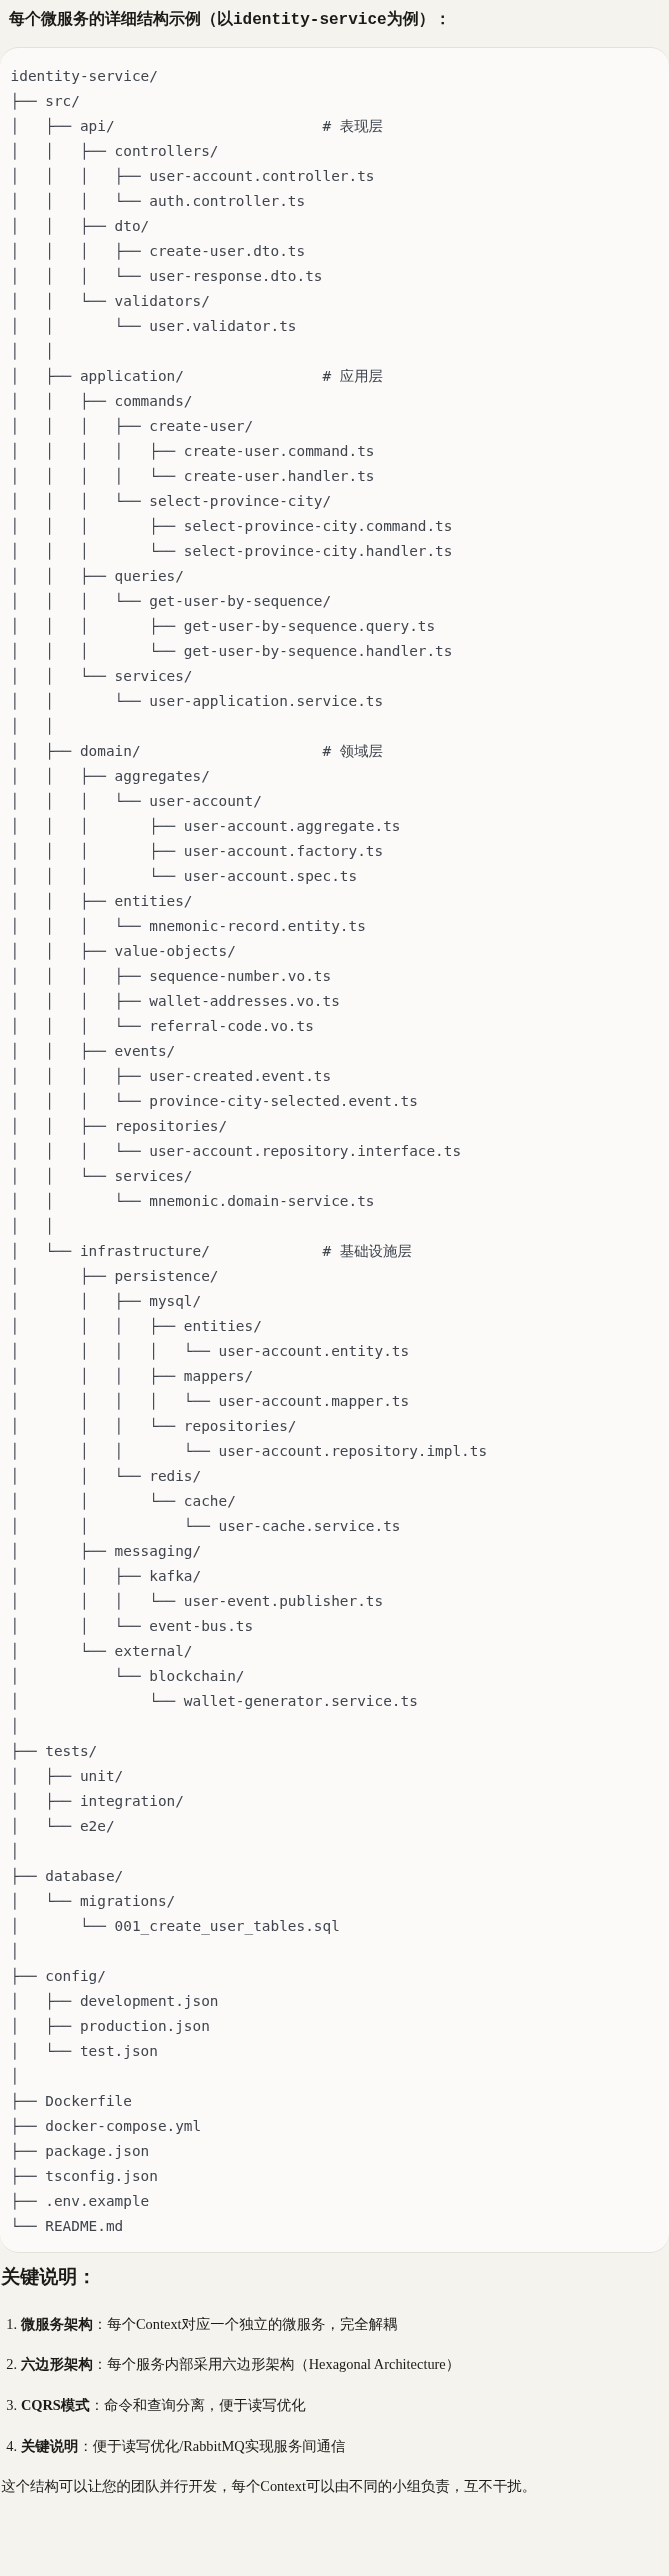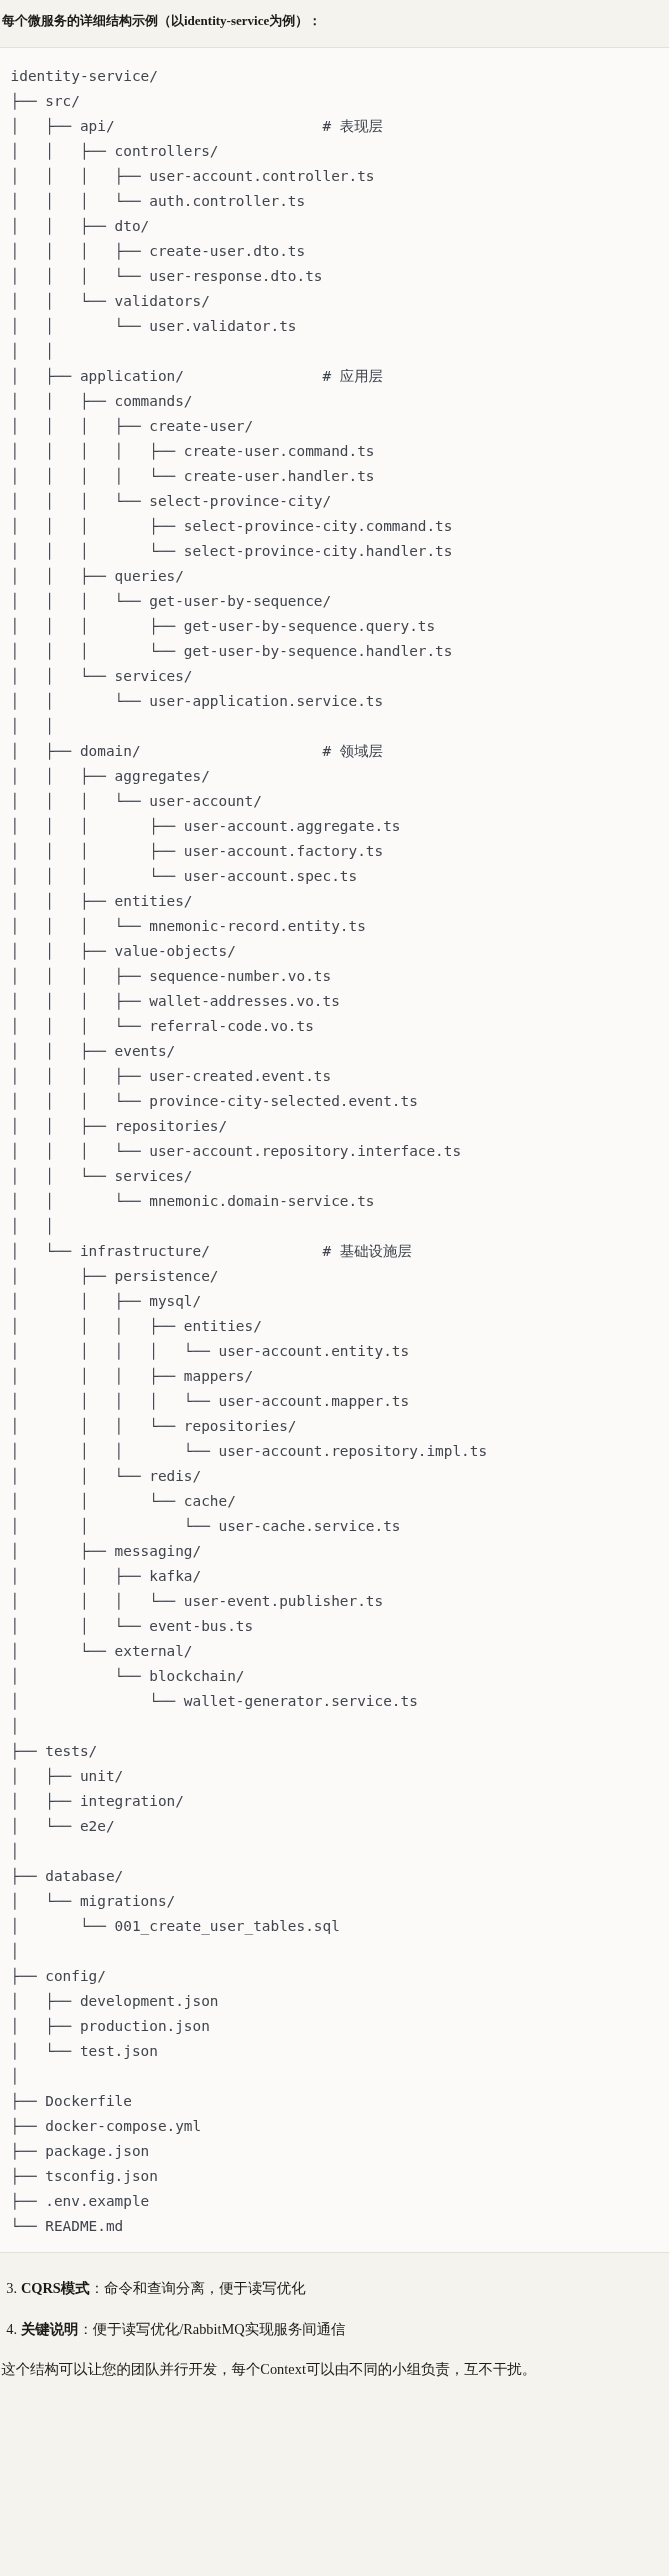--- a/index.html
+++ b/index.html
@@ -12,32 +12,34 @@
   *{box-sizing:border-box;}
   html,body{margin:0;padding:0;}
   body{
     width:669px;
     background:var(--page_bg);
     color:var(--text_color);
     font-family:"Liberation Serif", serif;
     padding:8.1px 0 6.3px 0;
   }
   .page-title{
-    font-size:13px;
+    font-size:16px;
     line-height:25px;
     font-weight:700;
-    margin:0 0 0 2px;
+    margin:0 0 0 9px;
+    font-family:Liberation Mono, monospace;
   }
   .code-block{
     margin-top:13.8px;
     background:var(--code_bg);
     border-top:0.6px solid var(--border_color);
     border-bottom:0.6px solid var(--border_color);
     padding:16.3px 0 13px 10.6px;
     overflow:hidden;
+    border-radius:19px;
   }
   .code-block pre{
     margin:0;
     font-family:"DejaVu Sans Mono", monospace;
     font-size:14.4px;
     line-height:25px;
     color:var(--tree_color);
     white-space:pre;
   }
   .notes{
@@ -161,23 +163,30 @@
 │
 ├── Dockerfile
 ├── docker-compose.yml
 ├── package.json
 ├── tsconfig.json
 ├── .env.example
 └── README.md</pre>
 </div>
 
 <div class="notes">
+  <h2 class="notes-heading">关键说明：</h2>
 
   <ol class="notes-list">
+  <li>
+    <span class="num">1.</span><span class="term">微服务架构</span><span class="rest">：每个Context对应一个独立的微服务，完全解耦</span>
+  </li>
 
+  <li>
+    <span class="num">2.</span><span class="term">六边形架构</span><span class="rest">：每个服务内部采用六边形架构（Hexagonal Architecture）</span>
+  </li>
 
   <li>
     <span class="num">3.</span><span class="term">CQRS模式</span><span class="rest">：命令和查询分离，便于读写优化</span>
   </li>
 
   <li>
     <span class="num">4.</span><span class="term">关键说明</span><span class="rest">：便于读写优化/RabbitMQ实现服务间通信</span>
   </li>
 
 

